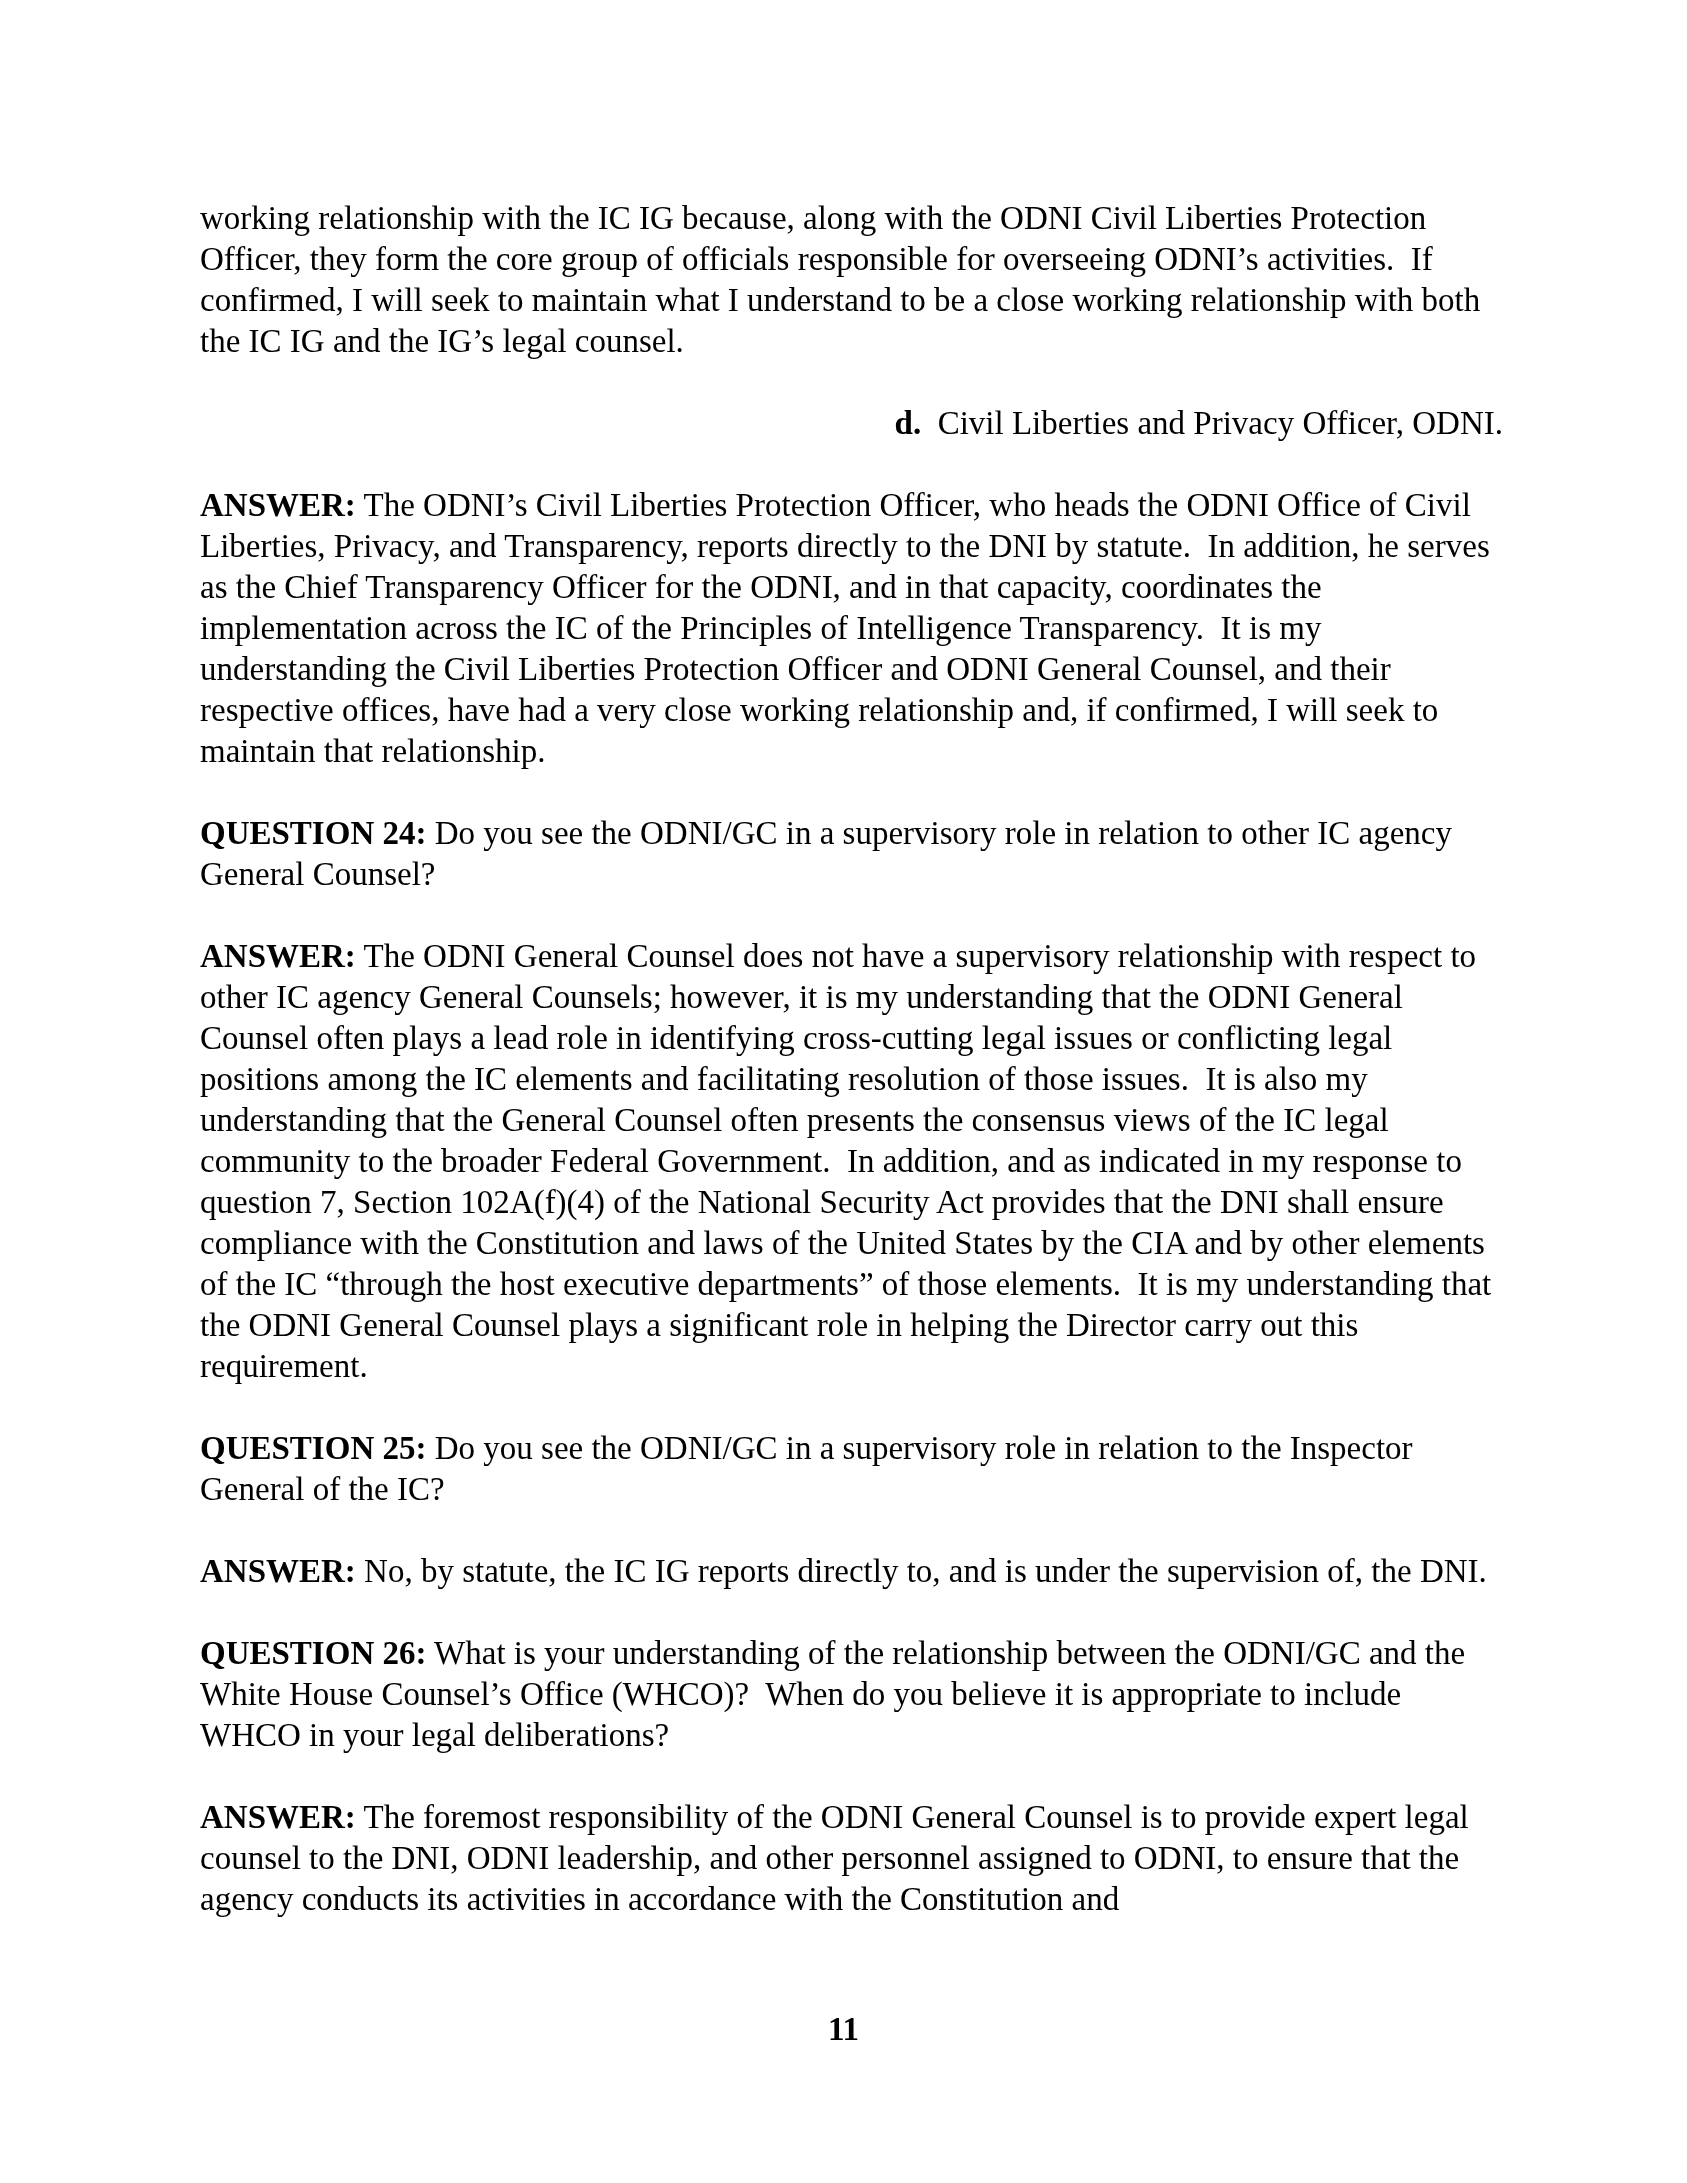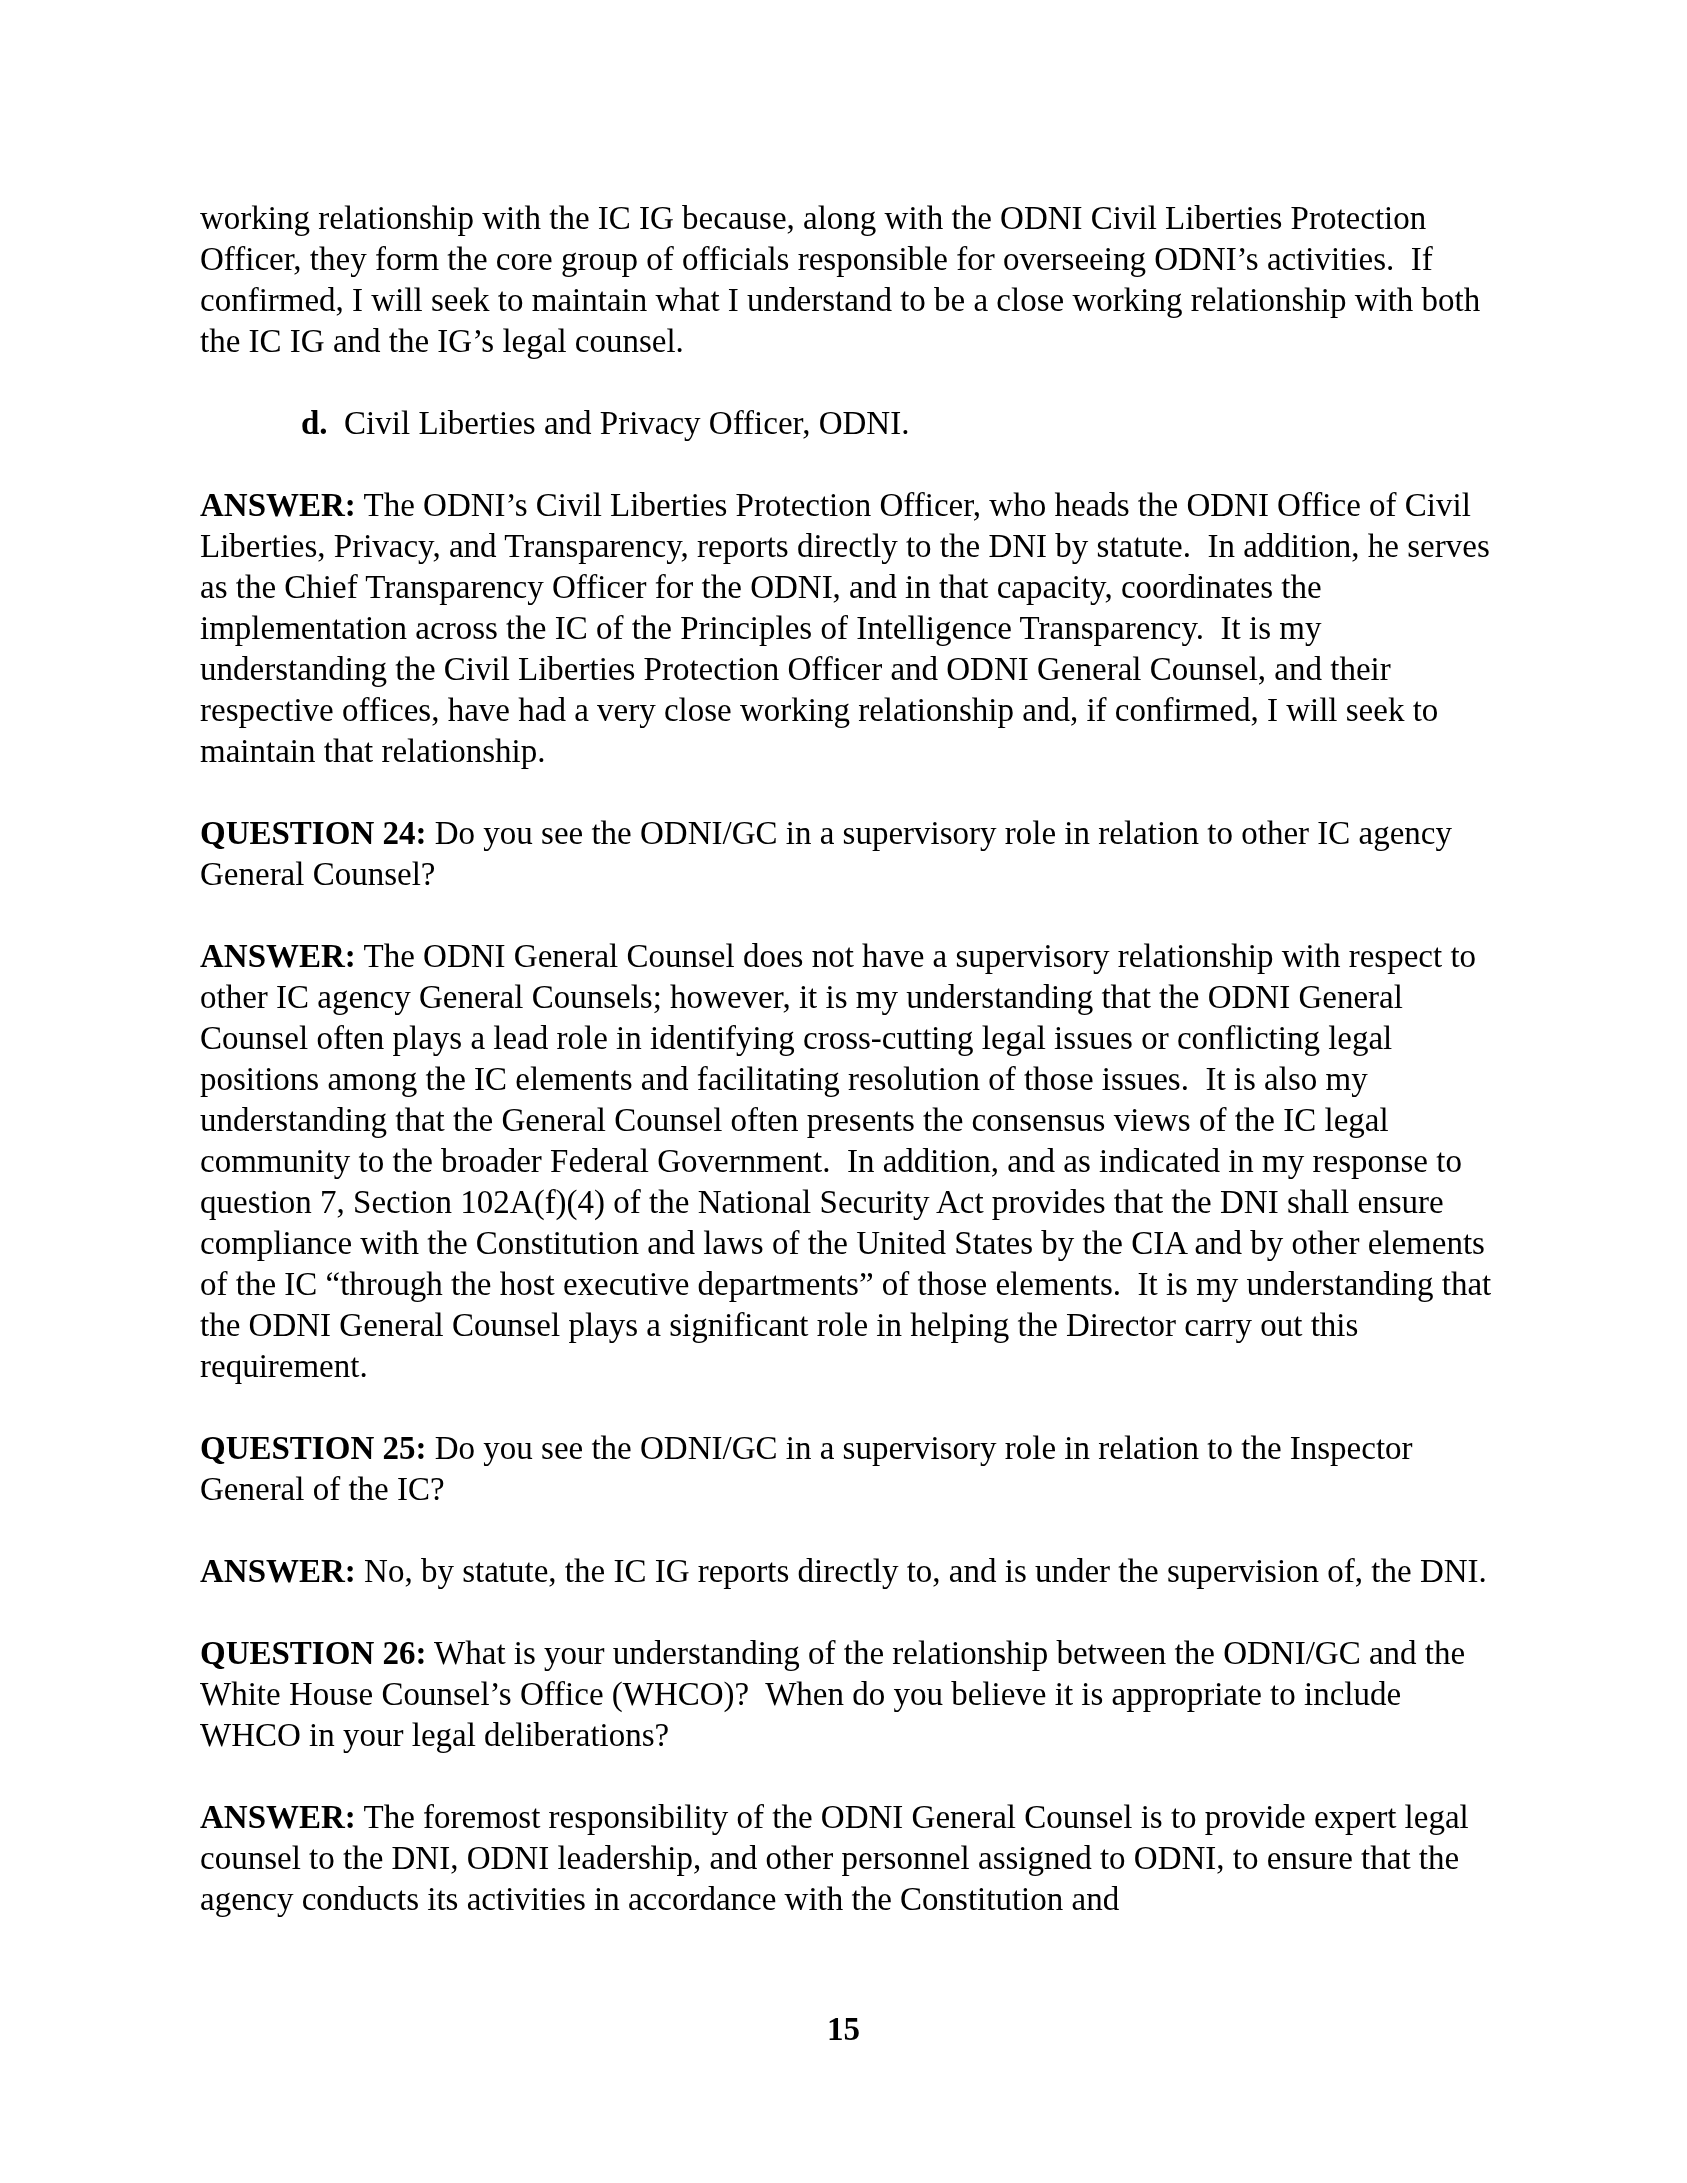--- a/index.html
+++ b/index.html
@@ -27,33 +27,33 @@
     left: 200px;
     top: 198px;
     width: 1303px;
     font-size: 33px;
     line-height: 41px;
     white-space: pre-wrap;
     text-align: left;
   }
   .para { margin: 0 0 41px 0; padding: 0; }
   .para:last-child { margin-bottom: 13px; }
-  .indent { text-indent: 101px; }
+  .indent { text-indent: 101px; text-align: right; }
   .lead { font-weight: bold; }
   .footer {
     position: absolute;
     left: 0;
     top: 2009px;
     width: 1687px;
     text-align: center;
     font-size: 33px;
     line-height: 41px;
     font-weight: bold;
   }
 </style>
 </head>
 <body>
 
 <div class="page">
   <div class="content"><p class="para"><span>working relationship with the IC IG because, along with the ODNI Civil Liberties Protection Officer, they form the core group of officials responsible for overseeing ODNI’s activities.  If confirmed, I will seek to maintain what I understand to be a close working relationship with both the IC IG and the IG’s legal counsel.</span></p><p class="para indent"><b class="lead">d.</b><span>  Civil Liberties and Privacy Officer, ODNI.</span></p><p class="para"><b class="lead">ANSWER:</b><span> The ODNI’s Civil Liberties Protection Officer, who heads the ODNI Office of Civil Liberties, Privacy, and Transparency, reports directly to the DNI by statute.  In addition, he serves as the Chief Transparency Officer for the ODNI, and in that capacity, coordinates the implementation across the IC of the Principles of Intelligence Transparency.  It is my understanding the Civil Liberties Protection Officer and ODNI General Counsel, and their respective offices, have had a very close working relationship and, if confirmed, I will seek to maintain that relationship.</span></p><p class="para"><b class="lead">QUESTION 24:</b><span> Do you see the ODNI/GC in a supervisory role in relation to other IC agency General Counsel?</span></p><p class="para"><b class="lead">ANSWER:</b><span> The ODNI General Counsel does not have a supervisory relationship with respect to other IC agency General Counsels; however, it is my understanding that the ODNI General Counsel often plays a lead role in identifying cross-cutting legal issues or conflicting legal positions among the IC elements and facilitating resolution of those issues.  It is also my understanding that the General Counsel often presents the consensus views of the IC legal community to the broader Federal Government.  In addition, and as indicated in my response to question 7, Section 102A(f)(4) of the National Security Act provides that the DNI shall ensure compliance with the Constitution and laws of the United States by the CIA and by other elements of the IC “through the host executive departments” of those elements.  It is my understanding that the ODNI General Counsel plays a significant role in helping the Director carry out this requirement.</span></p><p class="para"><b class="lead">QUESTION 25:</b><span> Do you see the ODNI/GC in a supervisory role in relation to the Inspector General of the IC?</span></p><p class="para"><b class="lead">ANSWER:</b><span> No, by statute, the IC IG reports directly to, and is under the supervision of, the DNI.</span></p><p class="para"><b class="lead">QUESTION 26:</b><span> What is your understanding of the relationship between the ODNI/GC and the White House Counsel’s Office (WHCO)?  When do you believe it is appropriate to include WHCO in your legal deliberations?</span></p><p class="para"><b class="lead">ANSWER:</b><span> The foremost responsibility of the ODNI General Counsel is to provide expert legal counsel to the DNI, ODNI leadership, and other personnel assigned to ODNI, to ensure that the agency conducts its activities in accordance with the Constitution and</span></p></div>
-  <div class="footer"><span>15</span></div>
+  <div class="footer"><span>11</span></div>
 </div>
 
 
 </body></html>

